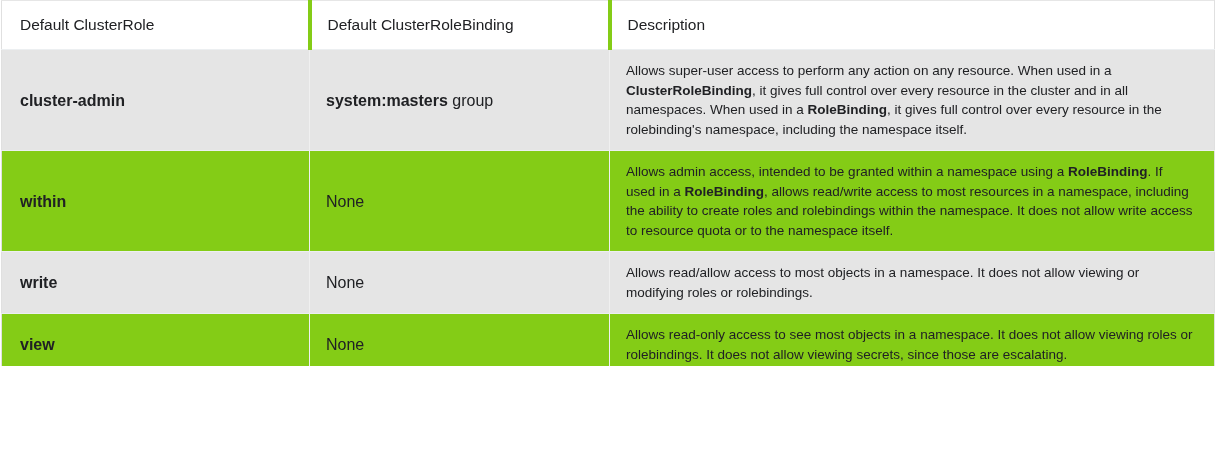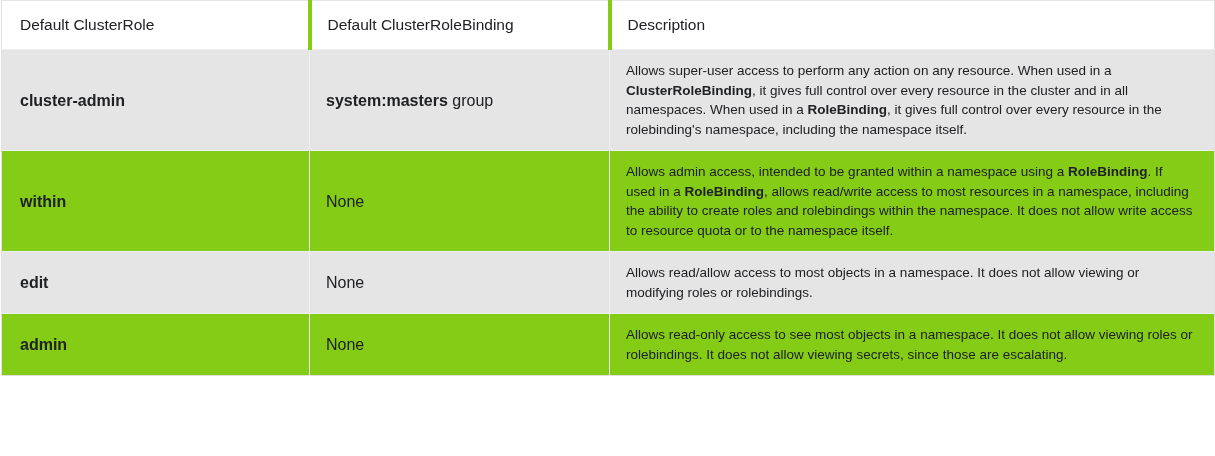--- a/index.html
+++ b/index.html
@@ -10,21 +10,21 @@
   body {
     width: 1215px;
     height: 456px;
     font-family: "Liberation Sans", sans-serif;
     color: #202124;
     -webkit-font-smoothing: antialiased;
   }
 
   .table-wrap {
     width: 1215px;
-    height: 456px;
+    height: 366px;
     box-sizing: border-box;
     overflow: hidden;
   }
 
   table.rbac-table {
     border-collapse: collapse;
     width: 1213px;
     margin-left: 1px;
     table-layout: fixed;
     border: 1px solid #e0e0e0;
@@ -111,24 +111,24 @@
           <td class="col-role">cluster-admin</td>
           <td class="col-binding"><span class="b">system:masters</span><span> group</span></td>
           <td class="col-desc"><span>Allows super-user access to perform any action on any resource. When used in a </span><span class="b">ClusterRoleBinding</span><span>, it gives full control over every resource in the cluster and in all namespaces. When used in a </span><span class="b">RoleBinding</span><span>, it gives full control over every resource in the rolebinding's namespace, including the namespace itself.</span></td>
         </tr>
         <tr class="plain">
           <td class="col-role">within</td>
           <td class="col-binding"><span>None</span></td>
           <td class="col-desc"><span>Allows admin access, intended to be granted within a namespace using a </span><span class="b">RoleBinding</span><span>. If used in a </span><span class="b">RoleBinding</span><span>, allows read/write access to most resources in a namespace, including the ability to create roles and rolebindings within the namespace. It does not allow write access to resource quota or to the namespace itself.</span></td>
         </tr>
         <tr class="shaded">
-          <td class="col-role">edit</td>
+          <td class="col-role">write</td>
           <td class="col-binding"><span>None</span></td>
           <td class="col-desc"><span>Allows read/allow access to most objects in a namespace. It does not allow viewing or modifying roles or rolebindings.</span></td>
         </tr>
         <tr class="plain">
-          <td class="col-role">admin</td>
+          <td class="col-role">view</td>
           <td class="col-binding"><span>None</span></td>
           <td class="col-desc"><span>Allows read-only access to see most objects in a namespace. It does not allow viewing roles or rolebindings. It does not allow viewing secrets, since those are escalating.</span></td>
         </tr>
       </tbody>
   </table>
 </div>
 
 </body></html>

